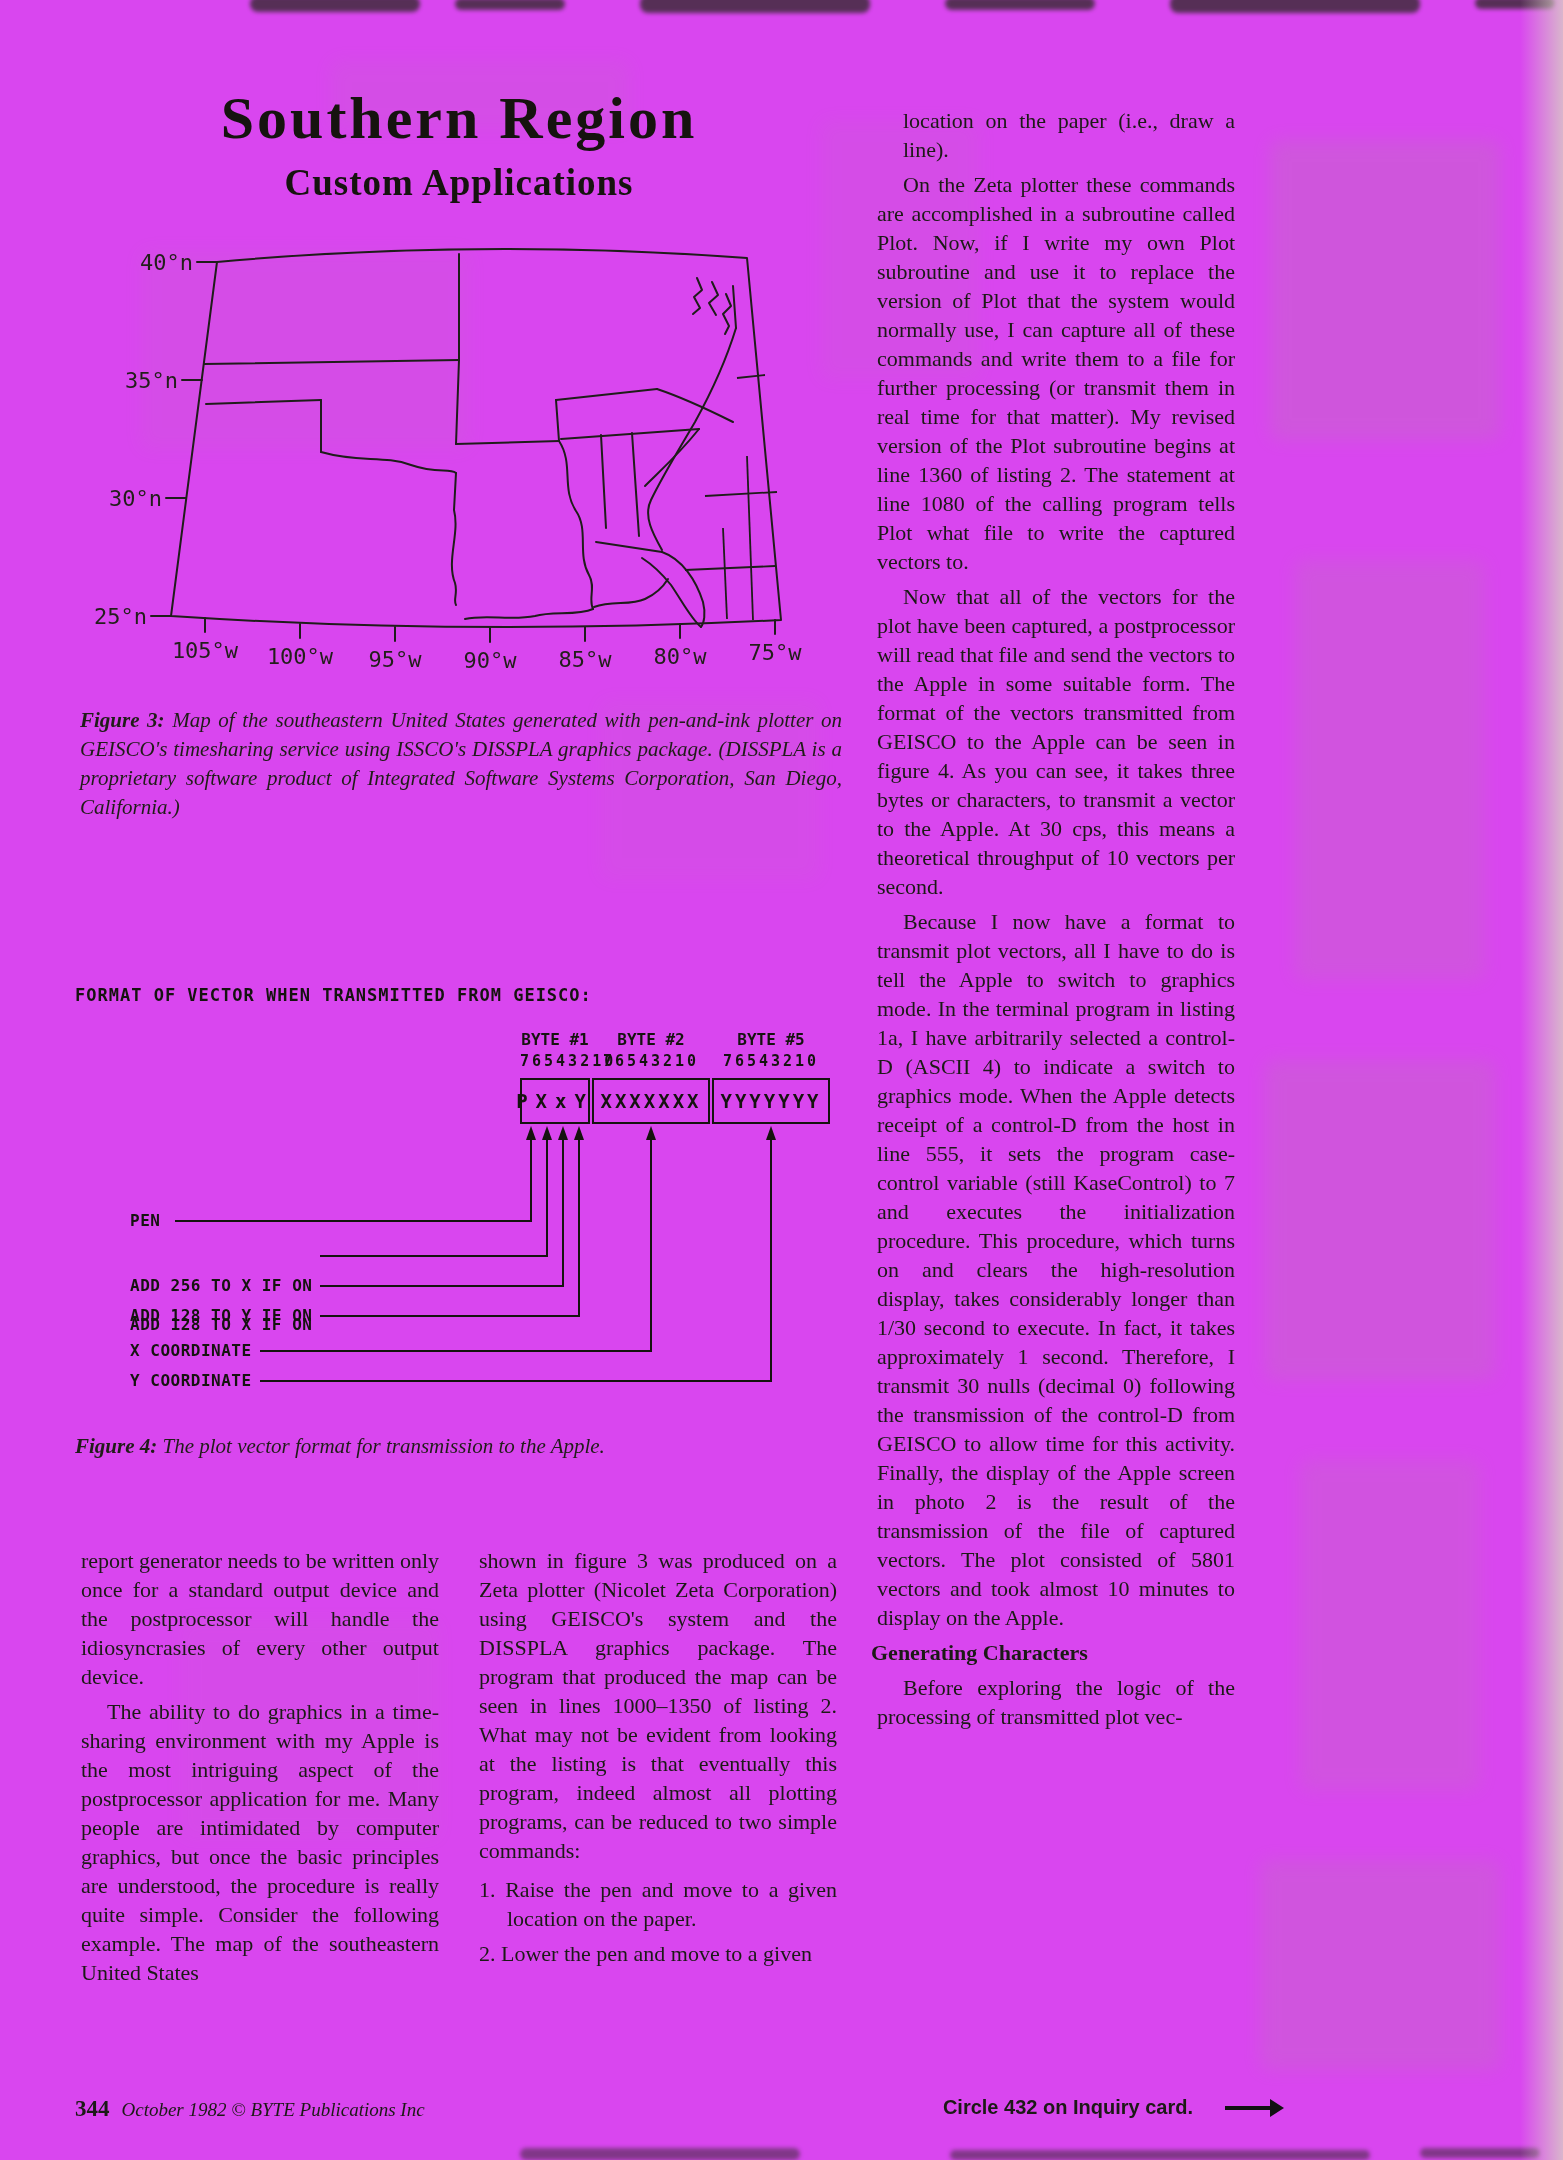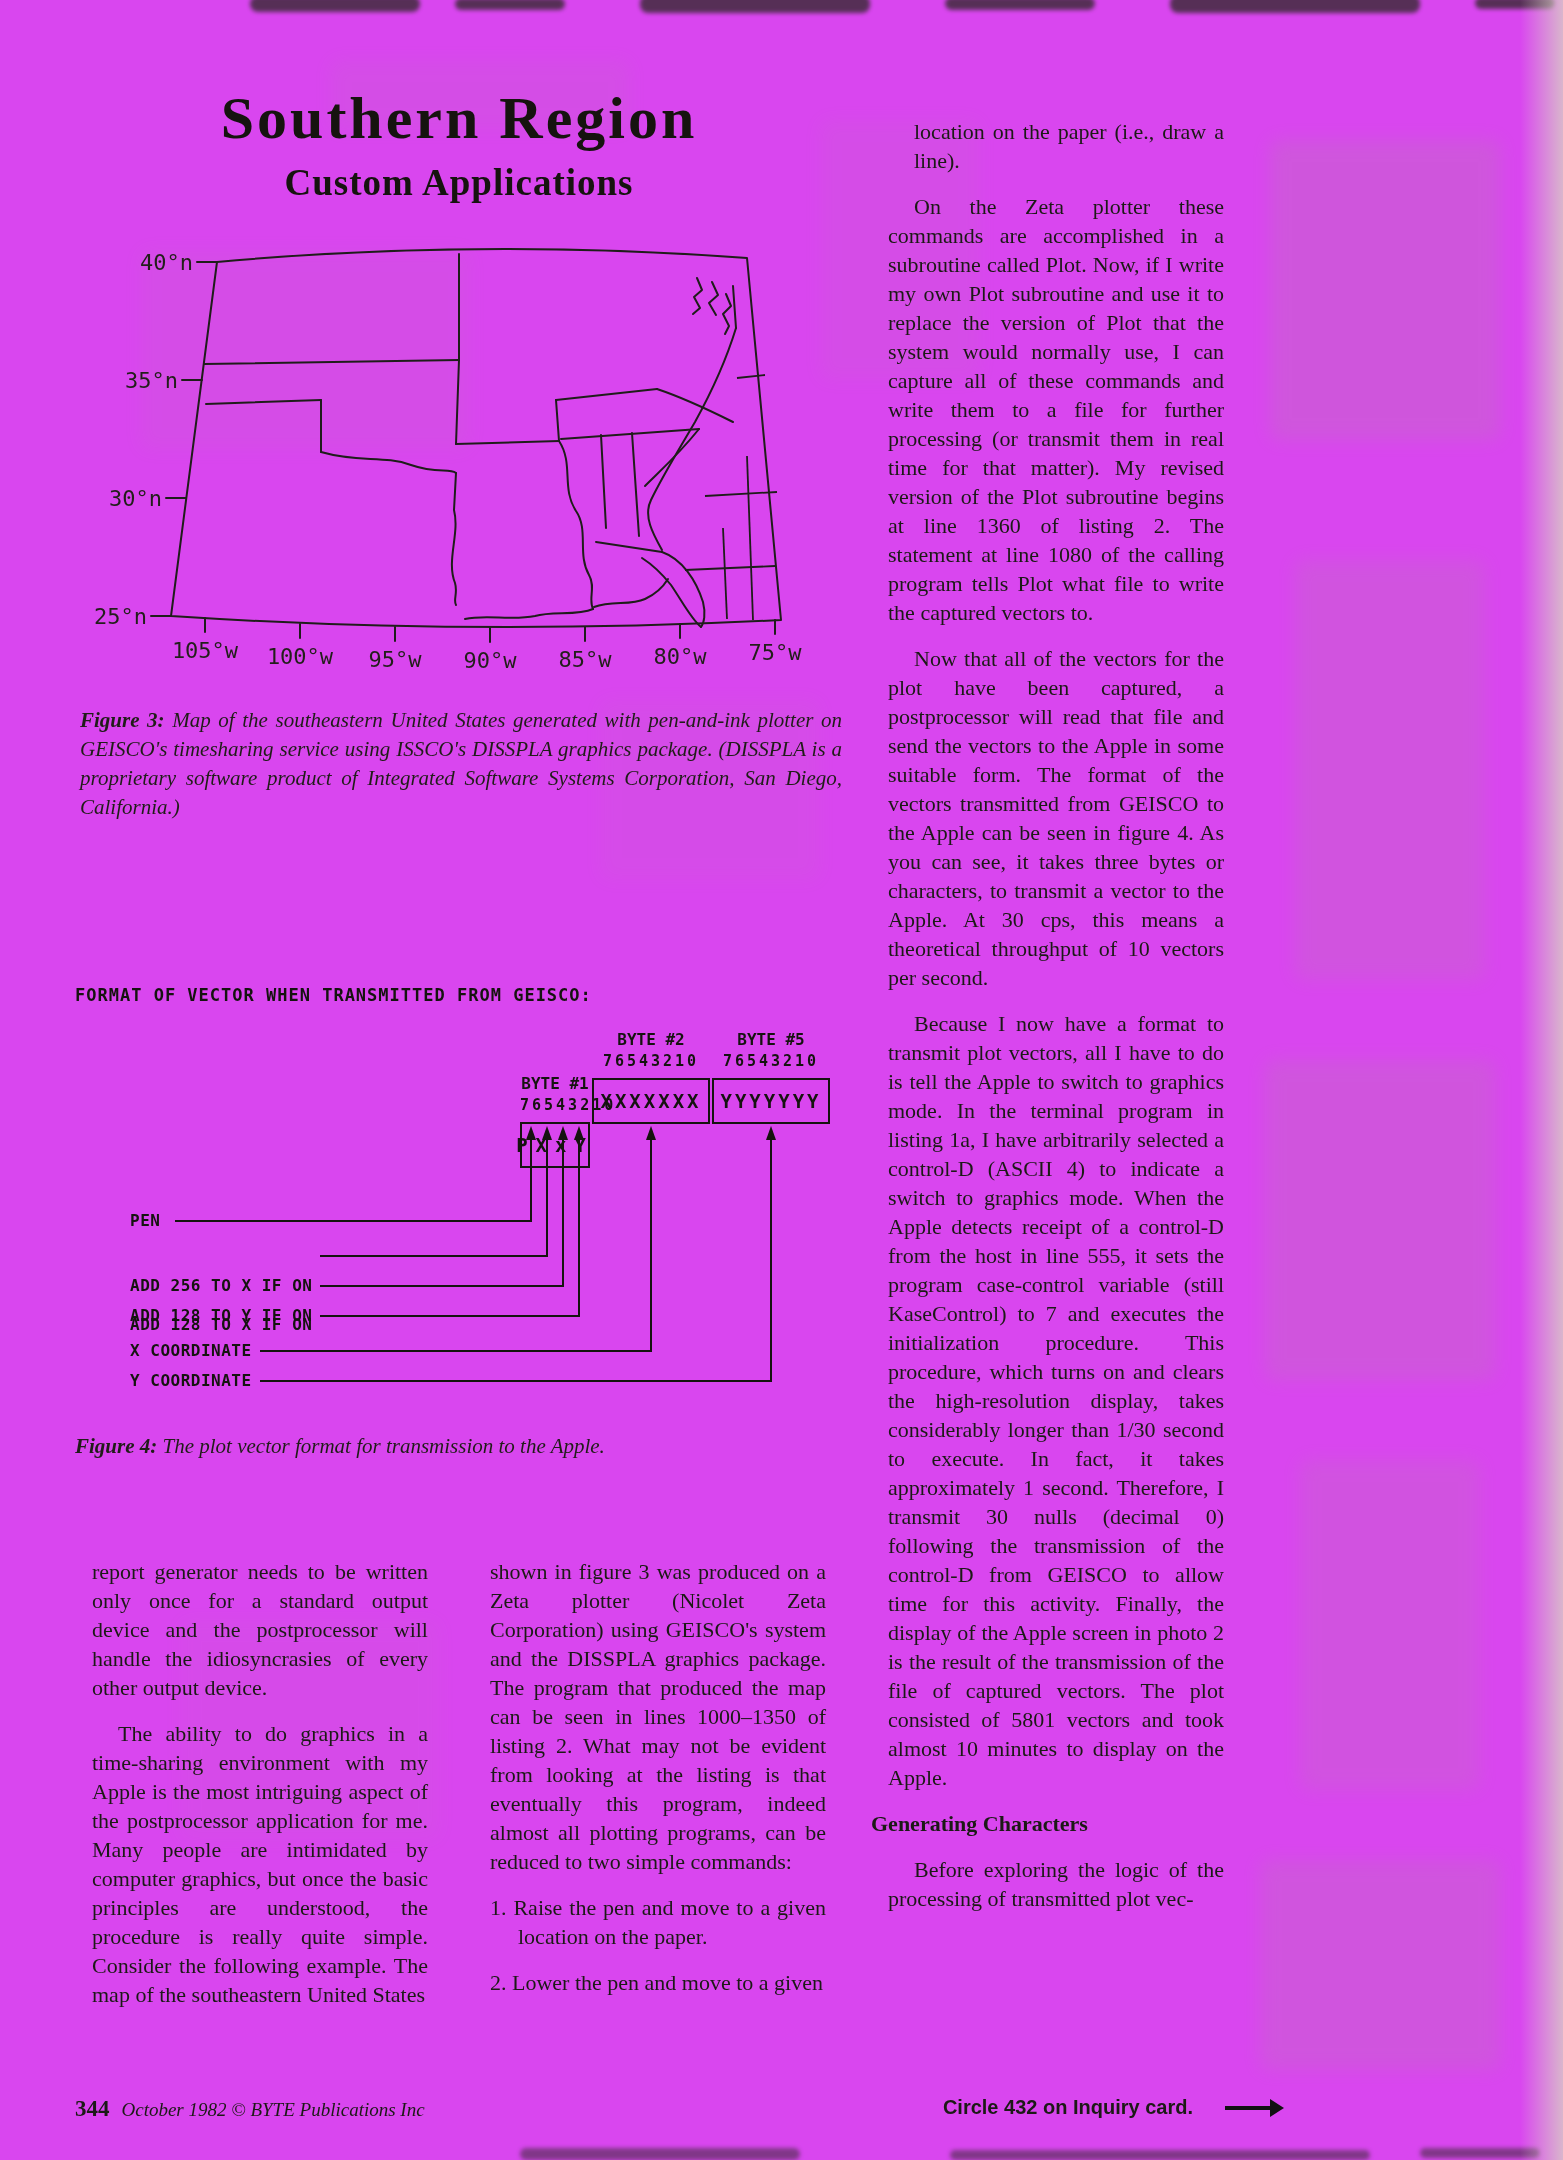--- a/index.html
+++ b/index.html
@@ -24,21 +24,21 @@
            color:#15130f;}
   .byte{position:absolute;text-align:center;}
   .blabel{height:22px;font-family:"DejaVu Sans Mono",monospace;font-weight:700;font-size:16px;color:#15130f;white-space:nowrap;}
   .bbits{height:26px;font-family:"DejaVu Sans Mono",monospace;font-weight:700;font-size:15px;letter-spacing:3px;color:#15130f;white-space:nowrap;}
   .bbox{height:42px;border:2px solid #15130f;display:flex;align-items:center;justify-content:center;
         font-family:"DejaVu Sans Mono",monospace;font-weight:700;font-size:19px;color:#15130f;}
   .ls8{letter-spacing:8px;} .ls3{letter-spacing:3px;}
   .flabel{position:absolute;left:130px;font-family:"DejaVu Sans Mono",monospace;font-weight:700;
           font-size:16px;letter-spacing:.5px;color:#15130f;white-space:nowrap;height:22px;line-height:22px;}
   
-  .col p{margin:17px;font-size:22px;line-height:29px;text-align:justify;}
+  .col p{margin:6px;font-size:22px;line-height:29px;text-align:justify;}
   .ind{text-indent:26px;}
   .cont{padding-left:26px;}
   .hang{padding-left:28px;text-indent:-28px;}
   .colhead{font-weight:700;font-size:22px;line-height:29px;margin:6px 0 2px 0;}
   .li{margin-top:10px !important;}
   
   .f-num{font-weight:700;font-size:23px;}
   .f-issue{font-style:italic;font-size:19px;}
   .f-circle{font-family:"Liberation Sans",sans-serif;font-weight:700;font-size:20px;}
   .arrow-line{display:inline-block;width:46px;height:4px;background:#111;vertical-align:middle;position:relative;margin-left:10px;}
@@ -135,21 +135,21 @@
     <text class="maplbl" x="690" y="432" text-anchor="middle">75°w</text>
   </svg>
 
   <div class="abs cap" style="left:80px;top:706px;width:762px;">
     <b>Figure 3:</b>
     <span>Map of the southeastern United States generated with pen-and-ink plotter on GEISCO's timesharing service using ISSCO's DISSPLA graphics package. (DISSPLA is a proprietary software product of Integrated Software Systems Corporation, San Diego, California.)</span>
   </div>
 
   <div class="abs dg-head" style="left:75px;top:985px;width:768px;">FORMAT OF VECTOR WHEN TRANSMITTED FROM GEISCO:</div>
 
-  <div class="byte" style="left:520px;top:1074px;width:70px;">
+  <div class="byte" style="left:520px;top:1030px;width:70px;">
     <div class="blabel">BYTE #1</div>
     <div class="bbits">76543210</div>
     <div class="bbox ls8">PXxY</div>
   </div>
   <div class="byte" style="left:592px;top:1030px;width:118px;">
     <div class="blabel">BYTE #2</div>
     <div class="bbits">76543210</div>
     <div class="bbox ls3">XXXXXXX</div>
   </div>
   <div class="byte" style="left:712px;top:1030px;width:118px;">

